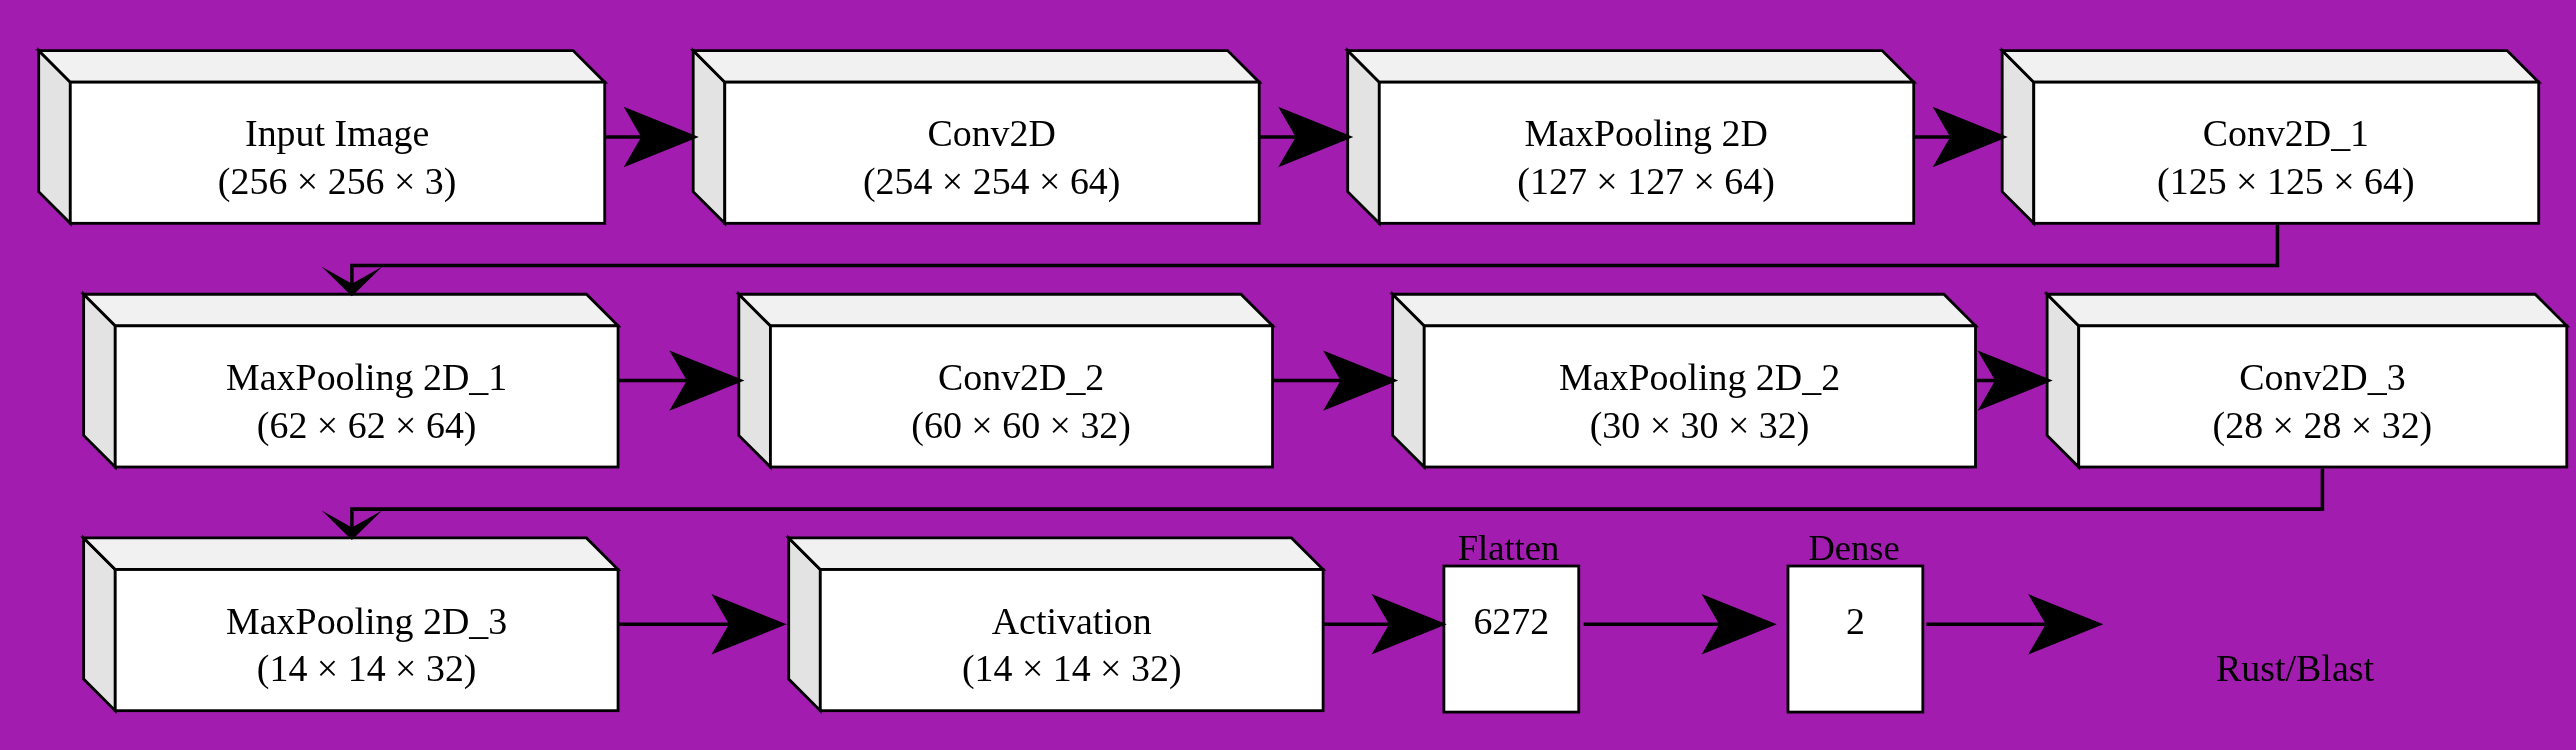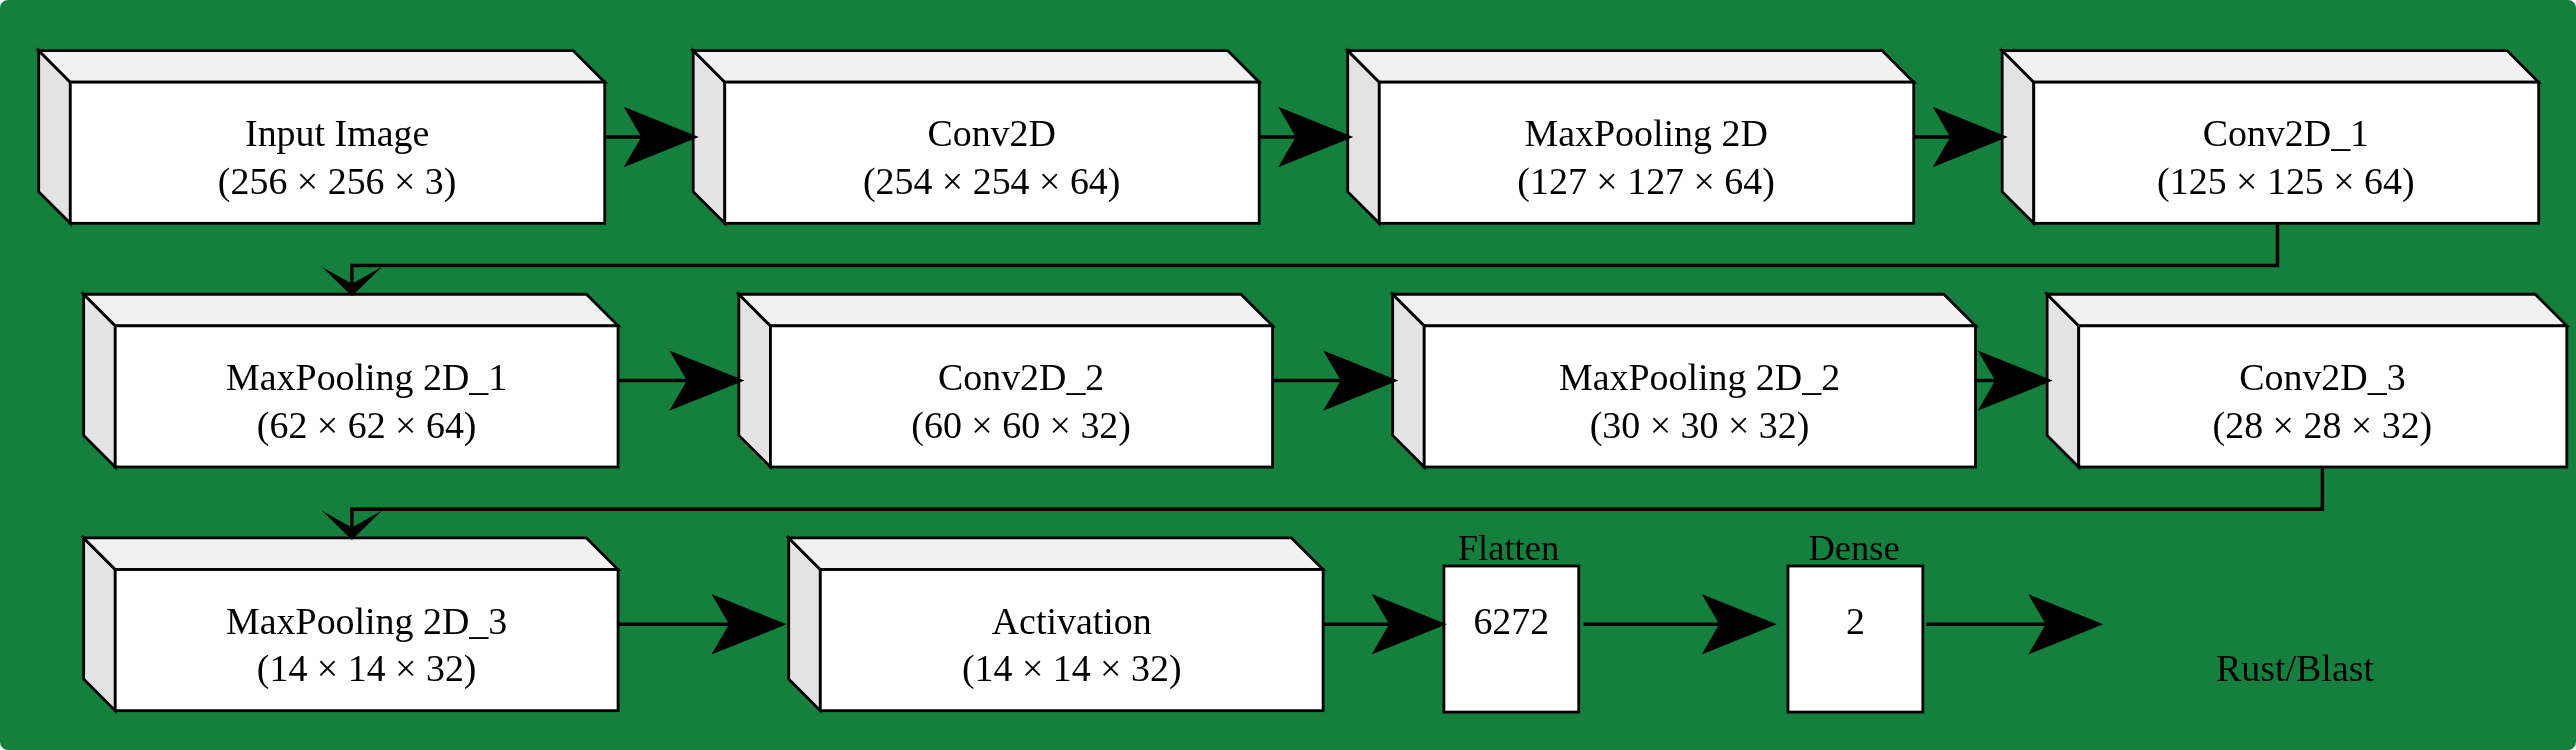--- a/index.html
+++ b/index.html
@@ -1,18 +1,18 @@
 <!DOCTYPE html>
 <html style="font-size:11.2px"><head>
 <meta charset="utf-8">
 <style>
   html,body{margin:0;padding:0;background:#fff;}
   body{width:2576px;height:750px;overflow:hidden;
        font-family:"Liberation Serif","DejaVu Serif",serif;}
-  #stage{position:relative;width:2576px;height:750px;background:#15803d;border-radius:8px;}
+  #stage{position:relative;width:2576px;height:750px;background:#a21caf;}
   svg#diagram{position:absolute;left:0;top:0;width:2576px;height:750px;display:block;}
   .box-front{fill:#ffffff;stroke:#000000;stroke-width:4;}
   .box-side{fill:#e3e3e3;stroke:#000000;stroke-width:4;stroke-linejoin:miter;}
   .box-top{fill:#f1f1f1;stroke:#000000;stroke-width:4;stroke-linejoin:miter;}
   .flat-box{fill:#ffffff;stroke:#000000;stroke-width:4;}
   .conn{stroke:#000000;stroke-width:5;fill:none;stroke-linecap:butt;stroke-linejoin:miter;}
   .arrowhead{fill:#000000;stroke:none;}
   .lbl{font-family:"Liberation Serif","DejaVu Serif",serif;
        fill:#000000;text-anchor:middle;dominant-baseline:middle;}
   .lbl-title{font-size:54px;}

